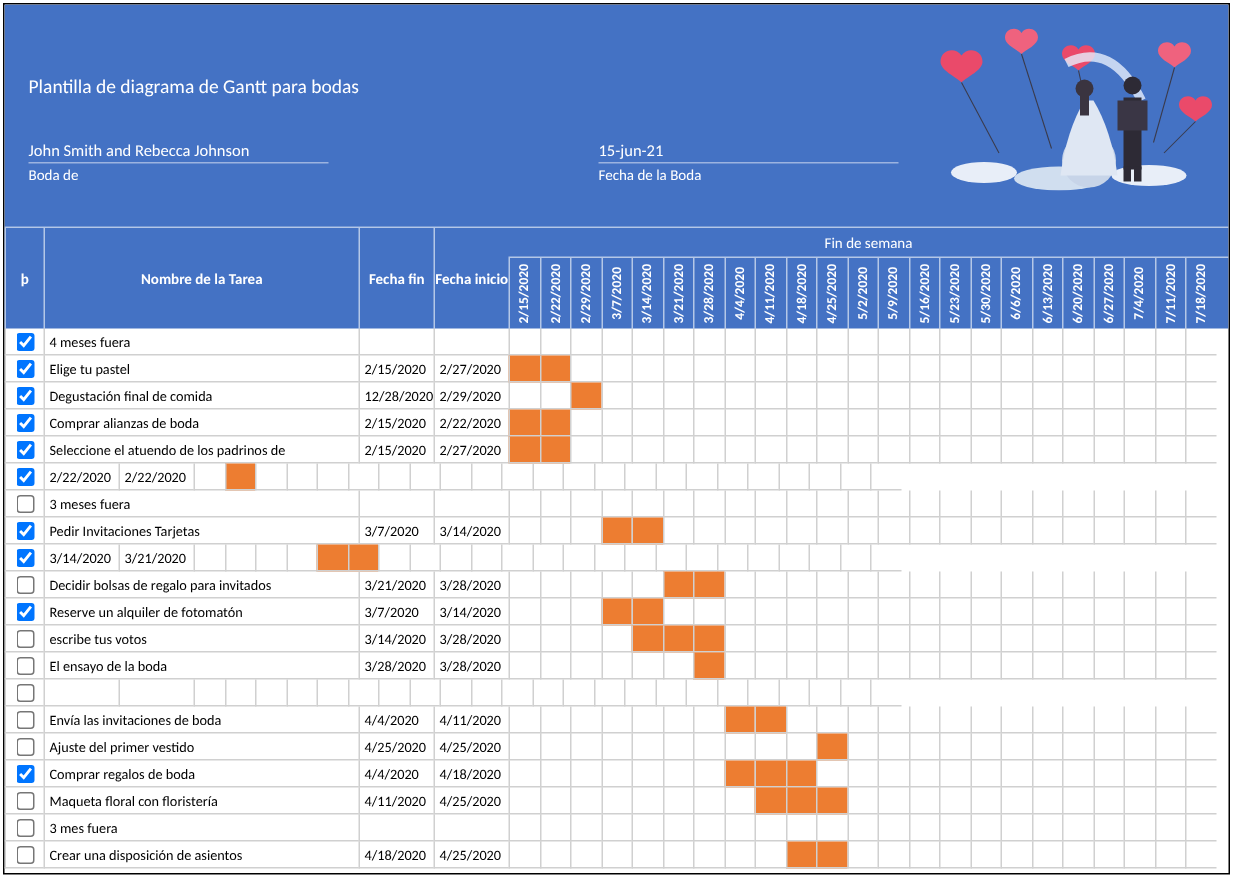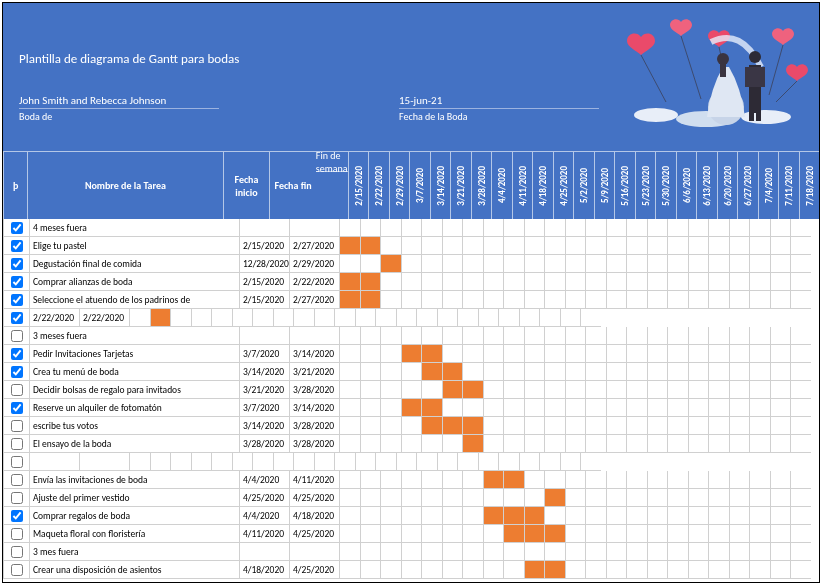--- a/index.html
+++ b/index.html
@@ -14,21 +14,21 @@
 .sub{font-size:10px;margin-top:1px}
 .underline{border-bottom:1px solid #9cb3e0;display:inline-block;min-width:200px;padding-bottom:1px}
 .decor{position:absolute;right:8px;top:4px;width:200px;height:120px}
 .table{display:flex;flex-direction:column}
 .thead{display:flex;background:#4472c4;color:#fff;height:68px;border-top:1px solid #b4c7e7}
 .th{border-left:1px solid #b4c7e7;display:flex;align-items:center;justify-content:center;text-align:center;font-size:10px;font-weight:bold}
 .th-chk{width:26px}
 .th-name{width:210px}
 .th-start{width:50px}
 .th-end{width:50px}
-.dates-wrap{display:flex;flex-direction:row;flex:1}
+.dates-wrap{display:flex;flex-direction:column;flex:1}
 .fin{height:20px;display:flex;align-items:center;justify-content:center;font-size:10px;border-bottom:1px solid #b4c7e7;font-weight:normal}
 .dates{display:flex;flex:1}
 .date-col{width:20.5px;border-left:1px solid #b4c7e7;display:flex;align-items:center;justify-content:center}
 .date-col span{writing-mode:vertical-rl;transform:rotate(180deg);font-size:9px;font-weight:bold}
 .tr{display:flex;height:18px}
 .td{border-left:1px solid #d0d0d0;border-bottom:1px solid #d0d0d0;display:flex;align-items:center;font-size:9.5px;padding:0 3px;overflow:hidden;white-space:nowrap}
 .td-chk{width:26px;justify-content:center}
 .td-name{width:210px}
 .td-start{width:50px}
 .td-end{width:50px}
@@ -83,22 +83,22 @@
         <rect x="138" y="104" width="5" height="10" fill="#2d2a35"></rect>
         <rect x="145" y="104" width="5" height="10" fill="#2d2a35"></rect>
       </g>
     </svg>
   </div>
 
   <div class="table">
     <div class="thead">
       <div class="th th-chk">þ</div>
       <div class="th th-name">Nombre de la Tarea</div>
+      <div class="th th-end">Fecha fin</div>
       <div class="th th-start">Fecha inicio</div>
-      <div class="th th-end">Fecha fin</div>
       <div class="dates-wrap">
         <div class="fin">Fin de semana</div>
         <div class="dates" id="date-cols">
             <div class="date-col">
               <span>2/15/2020</span>
             </div>
             <div class="date-col">
               <span>2/22/2020</span>
             </div>
             <div class="date-col">
@@ -412,21 +412,20 @@
           <div class="cell"></div>
           <div class="cell"></div>
           <div class="cell"></div>
           <div class="cell"></div>
           <div class="cell"></div>
         </div>
         <div class="tr">
           <div class="td td-chk">
             <input type="checkbox" checked="" style="">
           </div>
-          <div class="td td-name indent">Crea tu menú de boda</div>
           <div class="td td-start">3/14/2020</div>
           <div class="td td-end">3/21/2020</div>
           <div class="cell"></div>
           <div class="cell"></div>
           <div class="cell"></div>
           <div class="cell"></div>
           <div class="cell fill"></div>
           <div class="cell fill"></div>
           <div class="cell"></div>
           <div class="cell"></div>

